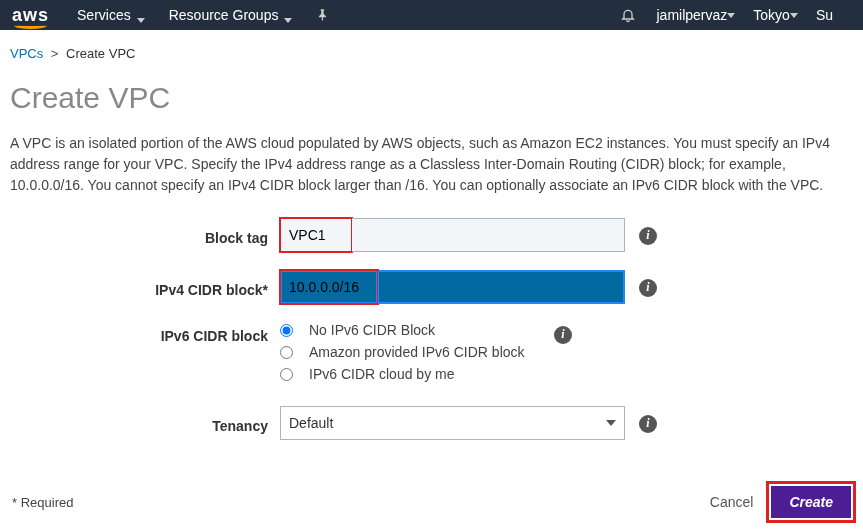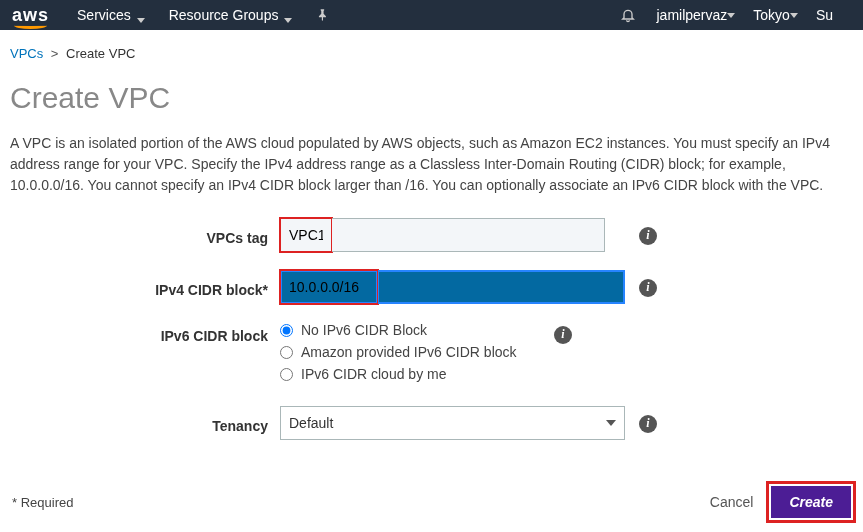--- a/index.html
+++ b/index.html
@@ -29,21 +29,21 @@
   .form-row.top-align { align-items: flex-start; }
   .form-label { width: 270px; text-align: right; font-size: 14px; font-weight: bold; color: #333; padding-right: 12px; padding-top: 6px; }
   .form-field { width: 345px; }
   .form-info { margin-left: 14px; }
 
   input[type="text"] { width: 100%; height: 34px; padding: 4px 8px; font-size: 14px; border: 1px solid #aab7b8; background: #f3f6f9; }
   input.highlight-red { outline: 2px solid #d22; outline-offset: -1px; }
   input.focus-blue { border: 1px solid #2684ff; box-shadow: inset 0 0 0 1px #2684ff; background: #0369a1; }
   .input-short { width: 92px; }
 
-  .radio-group label { display: flex; align-items: center; gap: 8px; font-size: 14px; color: #444; margin-bottom: 6px; cursor: pointer; }
+  .radio-group label { display: flex; align-items: center; gap: 16px; font-size: 14px; color: #444; margin-bottom: 6px; cursor: pointer; }
   .radio-group input { margin: 0; }
   .select-box { width: 100%; height: 34px; padding: 6px 8px; font-size: 14px; border: 1px solid #aab7b8; background: #fff; display: flex; align-items: center; justify-content: space-between; cursor: pointer; }
   .select-caret { width: 0; height: 0; border-left: 5px solid transparent; border-right: 5px solid transparent; border-top: 6px solid #555; }
 
   .info-icon { display: inline-flex; width: 18px; height: 18px; border-radius: 50%; background: #555; color: #fff; font-weight: bold; font-size: 12px; align-items: center; justify-content: center; font-family: Georgia, serif; font-style: italic; }
 
   .footer { position: absolute; bottom: 12px; left: 12px; right: 10px; display: flex; align-items: center; }
   .required-note { font-size: 13px; color: #444; }
   .footer-spacer { flex: 1; }
   .btn-cancel { color: #555; font-size: 14px; padding: 8px 16px; background: transparent; border: none; cursor: pointer; }
@@ -95,23 +95,23 @@
     <span class="sep">&gt;</span>
     <span>Create VPC</span>
   </div>
 
   <h1>Create VPC</h1>
   <p class="desc">A VPC is an isolated portion of the AWS cloud populated by AWS objects, such as Amazon EC2 instances. You must specify an IPv4 address range for your VPC. Specify the IPv4 address range as a Classless Inter-Domain Routing (CIDR) block; for example, 10.0.0.0/16. You cannot specify an IPv4 CIDR block larger than /16. You can optionally associate an IPv6 CIDR block with the VPC.</p>
 
   <div class="form">
 
     <div class="form-row">
-      <div class="form-label">VPCs tag</div>
+      <div class="form-label">Block tag</div>
       <div class="form-field">
-        <input type="text" class="highlight-red input-short" style="width: 52px; display: inline-block;" value="VPC1"><input type="text" style="width: calc(100% - 72px); display: inline-block; border-left: none;">
+        <input type="text" class="highlight-red input-short" style="width: 72px; display: inline-block;" value="VPC1"><input type="text" style="width: calc(100% - 72px); display: inline-block; border-left: none;">
       </div>
       <div class="form-info"><span class="info-icon">i</span></div>
     </div>
 
     <div class="form-row">
       <div class="form-label">IPv4 CIDR block*</div>
       <div class="form-field">
         <input type="text" class="highlight-red focus-blue input-short" style="width: 98px; display: inline-block;" value="10.0.0.0/16"><input type="text" class="focus-blue" style="width: calc(100% - 98px); display: inline-block; border-left: none;">
       </div>
       <div class="form-info"><span class="info-icon">i</span></div>

